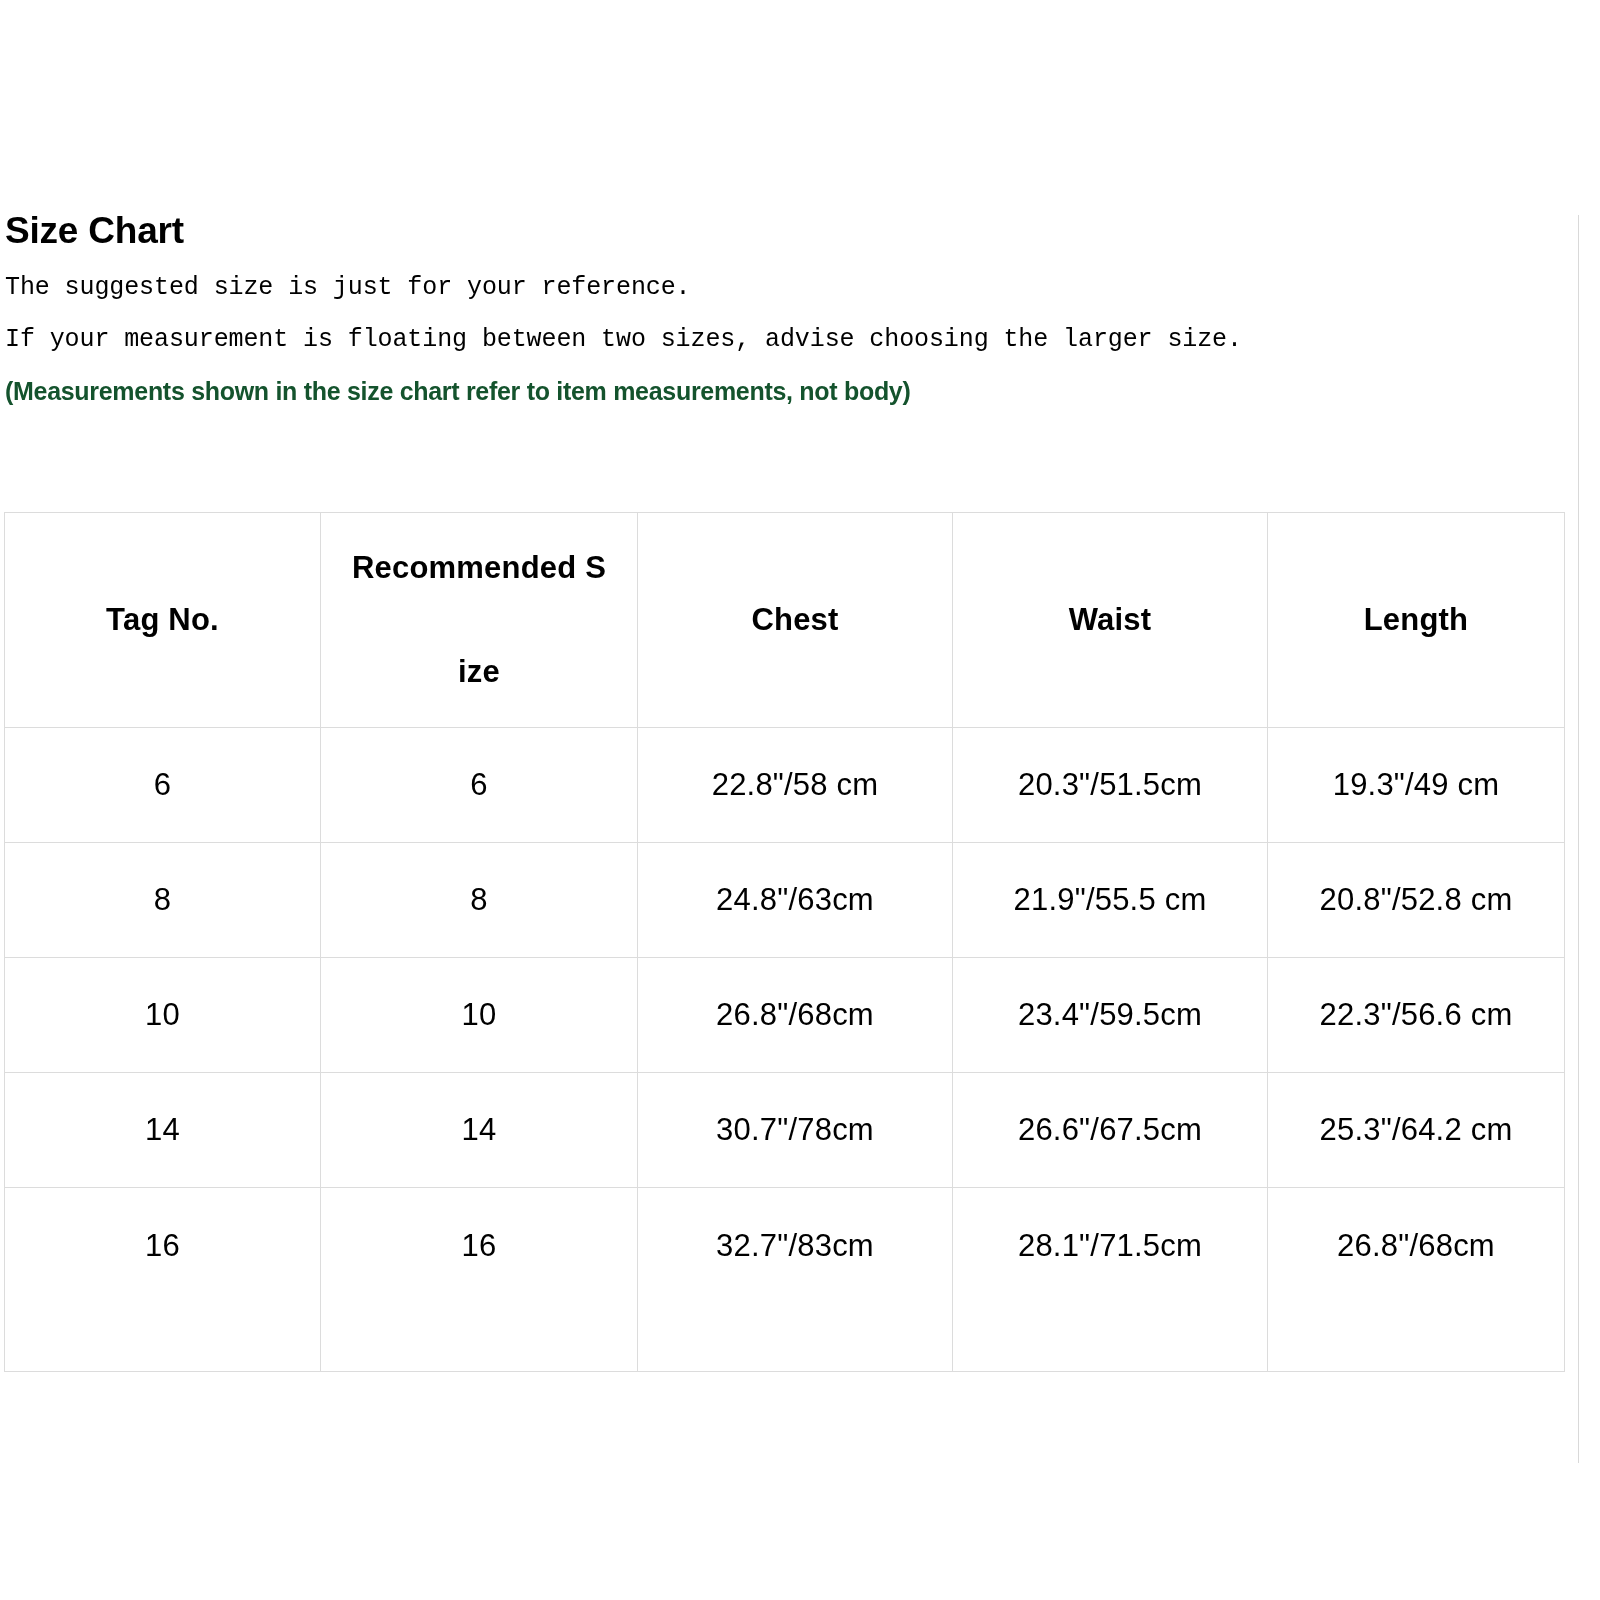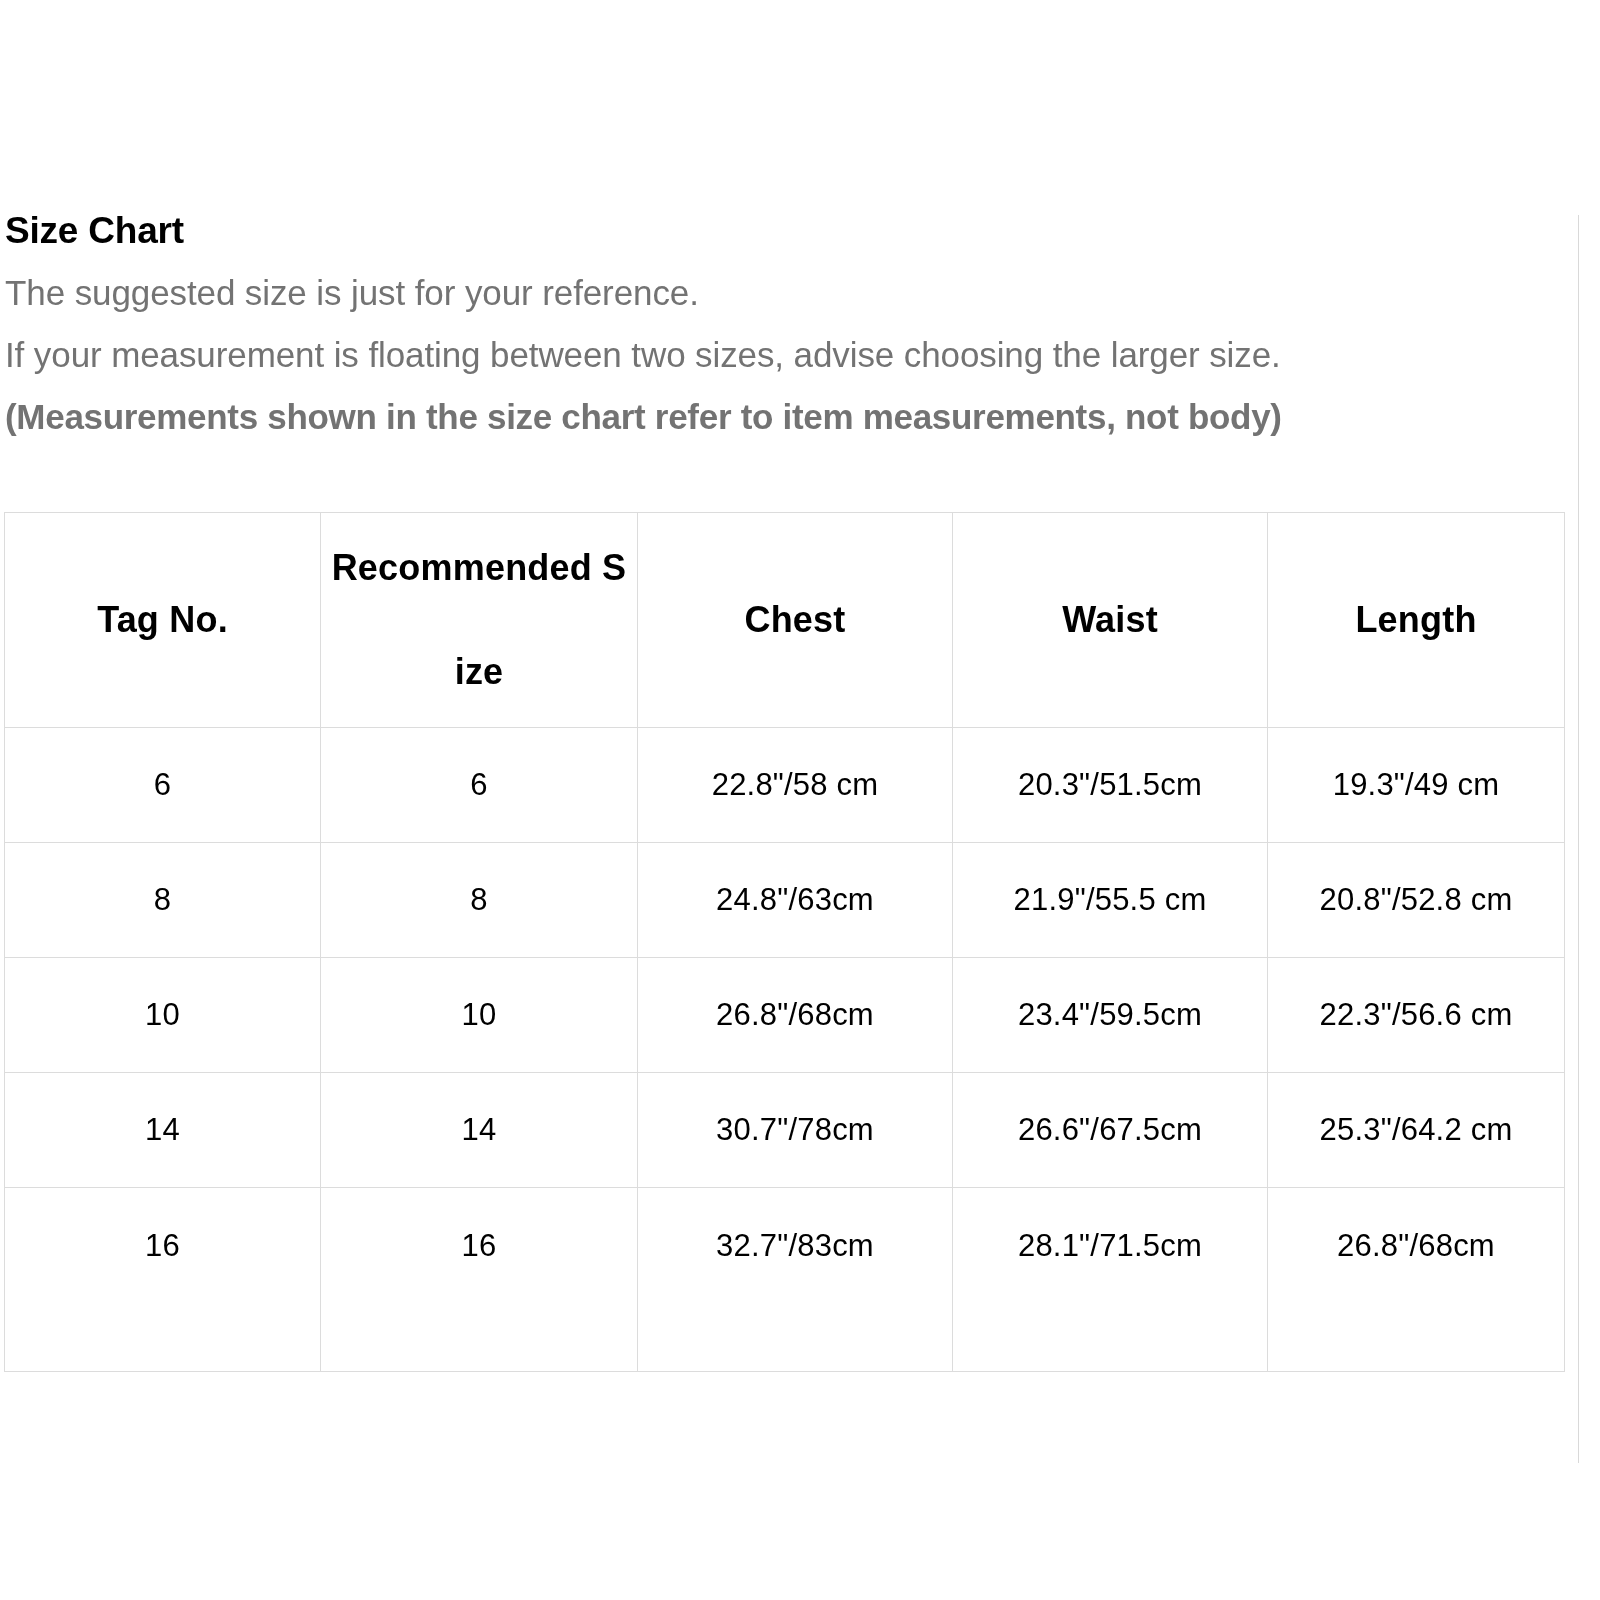--- a/index.html
+++ b/index.html
@@ -44,32 +44,33 @@
   .title {
     font-size: 37px;
     font-weight: bold;
     color: #000000;
     line-height: 1.0;
     margin: 0 0 26px 0;
     letter-spacing: -0.2px;
   }
 
   .note {
-    font-size: 35px;
-    color: #737373;
+    font-size: 25px;
+    color: #000000;
     line-height: 1.0;
     margin: 0 0 27px 0;
     white-space: nowrap;
     letter-spacing: -0.1px;
+    font-family: Liberation Mono, monospace;
   }
 
   .note-bold {
-    font-size: 35px;
+    font-size: 25px;
     font-weight: bold;
-    color: #737373;
+    color: #14532d;
     line-height: 1.0;
     margin: 0;
     white-space: nowrap;
     letter-spacing: -0.3px;
   }
 
   
   .size-table {
     position: absolute;
     left: 4px;
@@ -88,21 +89,21 @@
   .size-table td {
     border: 1px solid #dcdcdc;
     text-align: center;
     vertical-align: middle;
     color: #000000;
     padding: 0;
   }
 
   .size-table thead th {
     height: 214px;
-    font-size: 36px;
+    font-size: 31px;
     font-weight: bold;
     letter-spacing: 0.2px;
   }
 
   .hdr-wrap {
     line-height: 104px;
     display: block;
   }
 
   .size-table tbody td {

